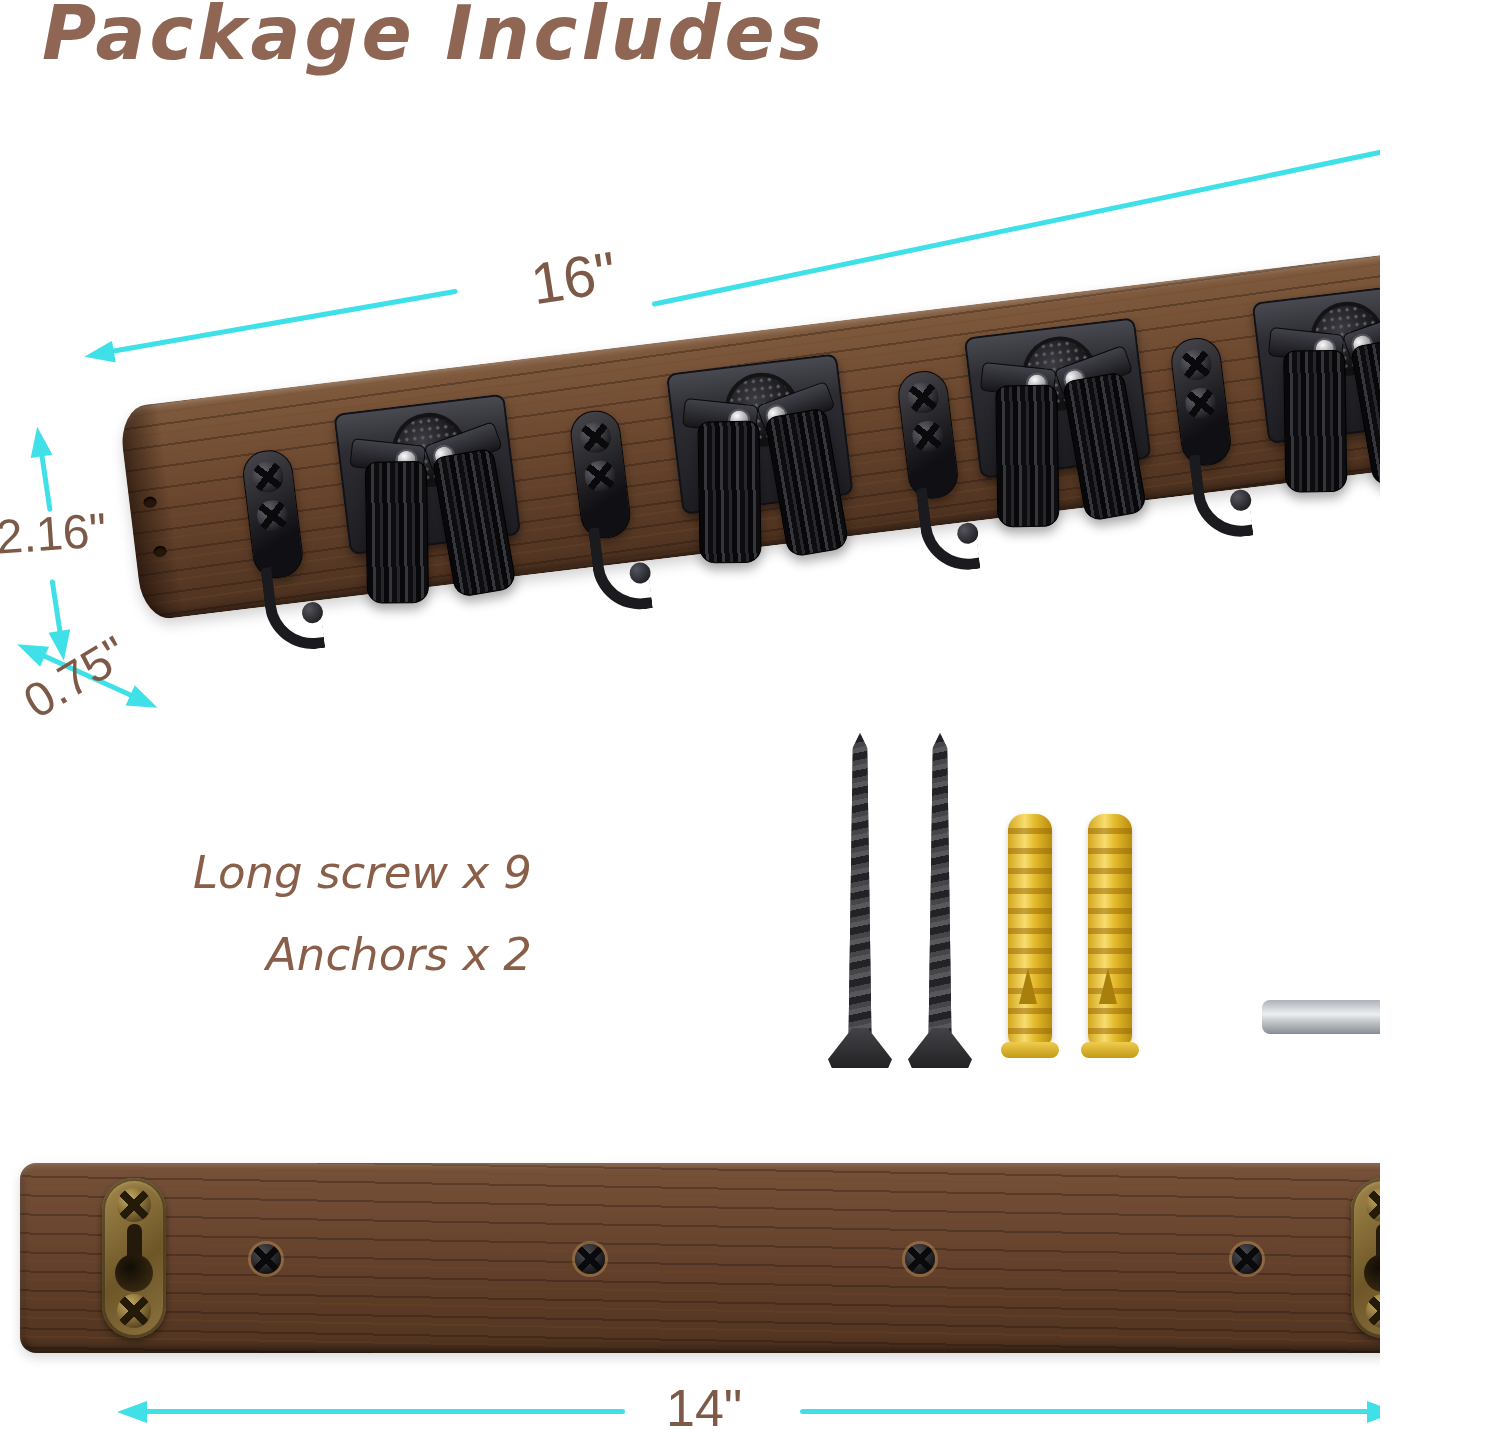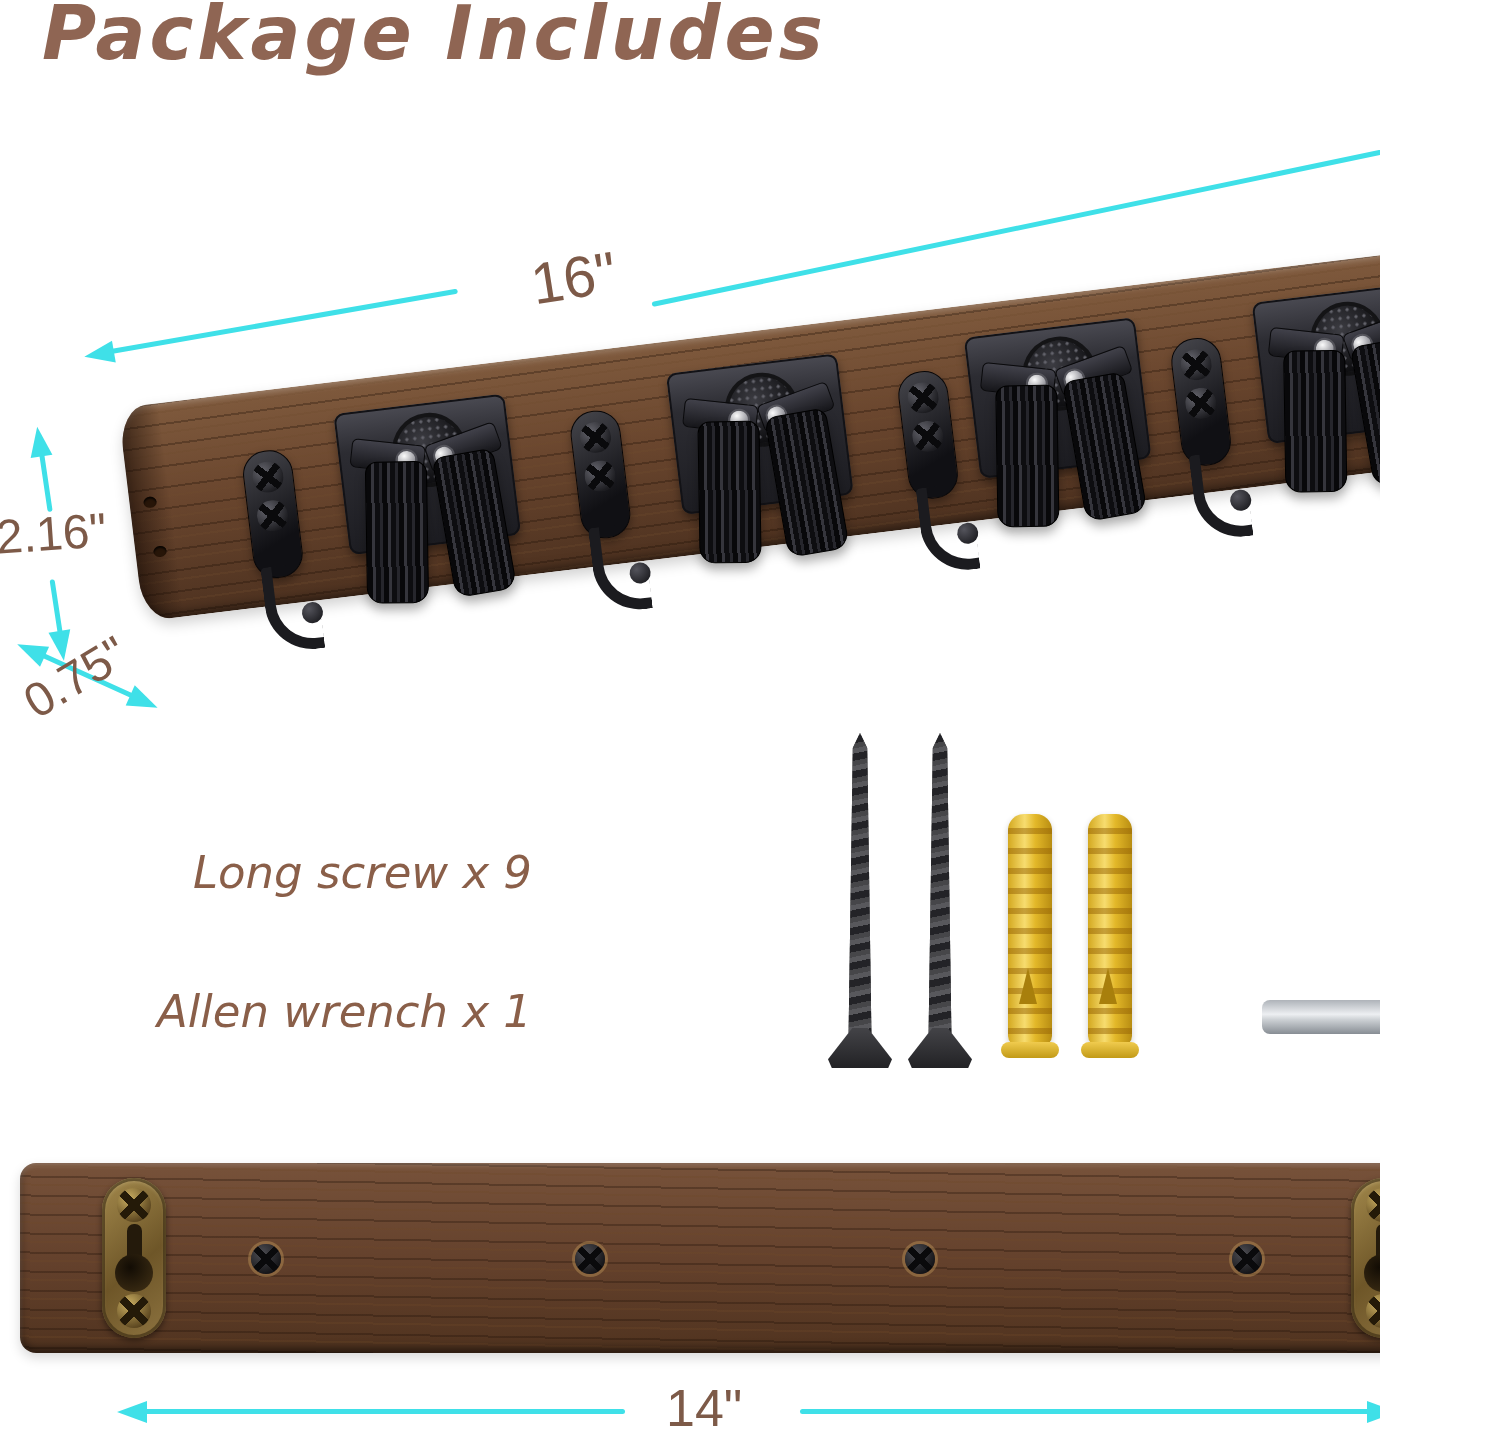--- a/index.html
+++ b/index.html
@@ -277,21 +277,21 @@
     <span class="ah ah-right"></span>
   </div>
 
   <div class="arrow-line" style="left:32px;top:648px;width:122px;transform:rotate(24.3deg);">
     <span class="ah ah-left"></span>
     <span class="ah ah-right"></span>
   </div>
   <div class="dim-label dim-075">0.75"</div>
 
   <div class="item-line item-1">Long screw x 9</div>
-  <div class="item-line item-3">Allen wrench x 1</div>
+  <div class="item-line item-2">Anchors x 2</div>
 
   <div class="screw" style="left:826px;">
     <div class="sc-shaft"></div>
     <div class="sc-head"></div>
   </div>
   <div class="screw" style="left:906px;">
     <div class="sc-shaft"></div>
     <div class="sc-head"></div>
   </div>
 

